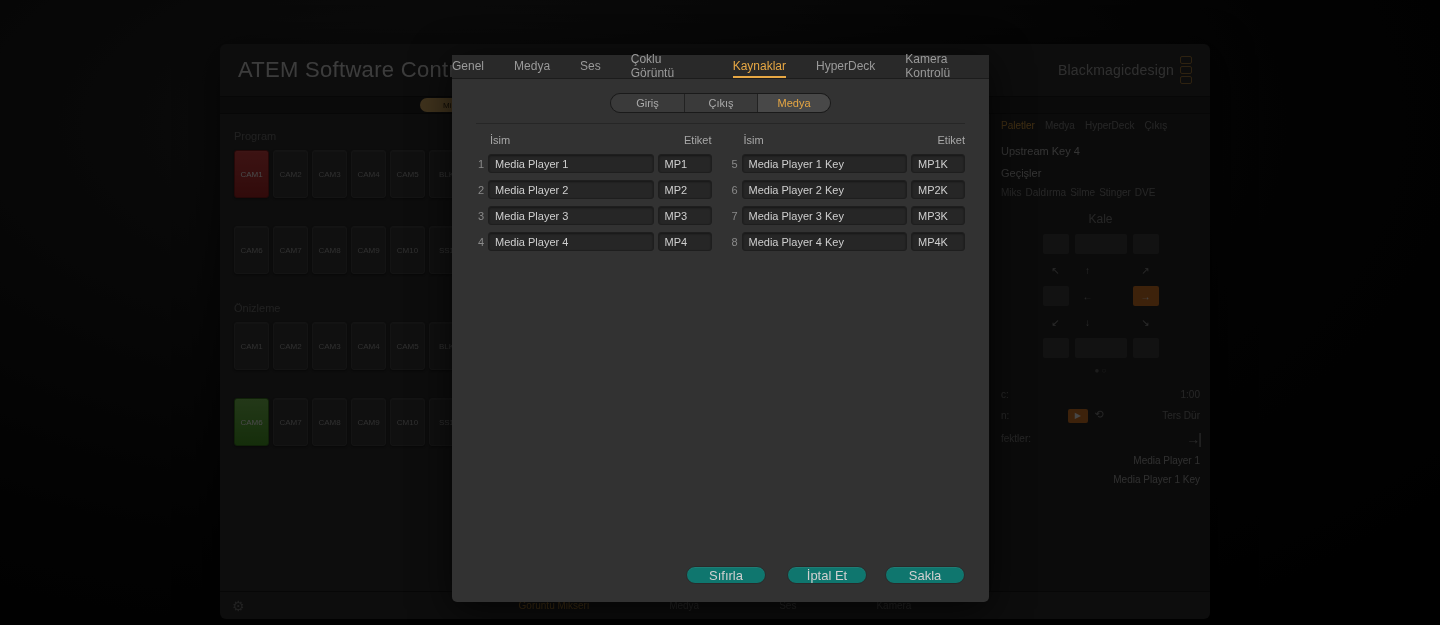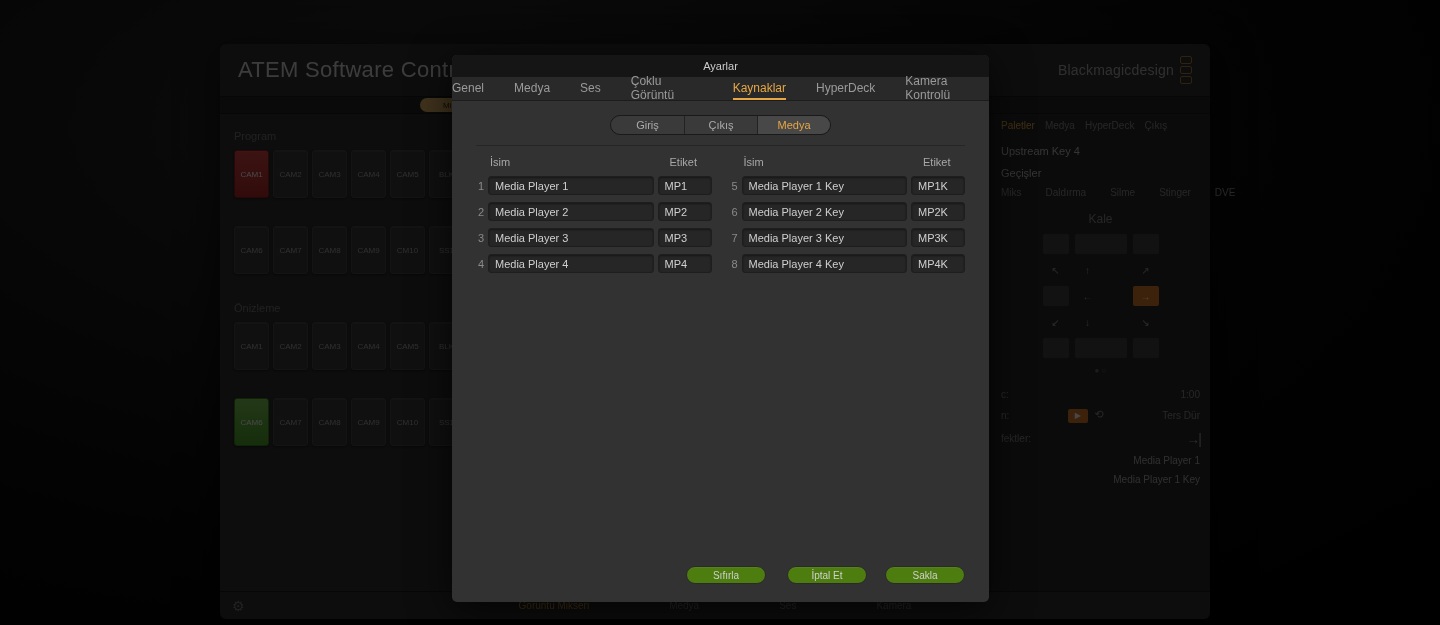--- a/index.html
+++ b/index.html
@@ -20,21 +20,21 @@
 .section-label{font-size:11px;color:#777;margin-bottom:8px;}
 .btn-row{display:flex;gap:4px;margin-bottom:28px;}
 .src-btn{width:35px;height:48px;background:#3a3a3a;border:1px solid #4a4a4a;border-radius:3px;font-size:8px;color:#aaa;display:flex;align-items:center;justify-content:center;box-shadow:inset 0 1px 0 rgba(255,255,255,.05),0 1px 2px rgba(0,0,0,.4);}
 .src-btn.red{background:linear-gradient(#d94545,#b02828);border-color:#8a1f1f;color:#fff;}
 .src-btn.green{background:linear-gradient(#7ec957,#4ca428);border-color:#3a7a1f;color:#fff;}
 
 .right-panel{width:220px;background:#2a2a2a;border-left:1px solid #1e1e1e;padding:6px 10px;font-size:11px;color:#999;}
 .rp-tabs{display:flex;gap:10px;font-size:10px;color:#888;margin-bottom:14px;}
 .rp-tabs .active{color:#e6a744;}
 .rp-section-title{font-size:11px;color:#bbb;margin:10px 0 8px;}
-.rp-subtabs{display:flex;gap:24px;font-size:10px;color:#888;margin-bottom:14px;}
+.rp-subtabs{display:flex;gap:4px;font-size:10px;color:#888;margin-bottom:14px;}
 .rp-subsection{font-size:12px;color:#888;text-align:center;margin-bottom:8px;}
 
 .trans-grid{display:grid;grid-template-columns:repeat(3,auto);gap:6px;justify-content:center;}
 .trans-cell{width:26px;height:20px;background:#414141;border-radius:2px;display:flex;align-items:center;justify-content:center;color:#888;font-size:10px;}
 .trans-cell.wide{width:52px;}
 .trans-cell.orange{background:#d97a2a;color:#fff;}
 .trans-cell.small-icon{background:transparent;color:#999;}
 .trans-pager{text-align:center;font-size:8px;color:#666;margin:8px 0 14px;}
 
 .rp-row{display:flex;justify-content:space-between;align-items:center;font-size:10px;color:#888;margin:8px 0;}
@@ -62,30 +62,30 @@
 .seg-item+.seg-item{border-left:1px solid #222;}
 .seg-item.active{background:#484848;color:#e6a744;}
 
 .divider{height:1px;background:#262626;margin:0 24px 10px;}
 
 .columns{display:flex;padding:0 24px;gap:18px;}
 .col{flex:1;}
 .col-headers{display:flex;font-size:11px;color:#a8a8a8;margin-bottom:8px;}
 .col-headers .h-num{width:10px;}
 .col-headers .h-name{flex:1;margin-left:4px;}
-.col-headers .h-tag{width:42px;text-align:left;}
+.col-headers .h-tag{width:42px;text-align:right;}
 
 .field-row{display:flex;align-items:center;gap:4px;margin-bottom:7px;}
 .row-num{width:8px;text-align:right;font-size:11px;color:#8a8a8a;}
 .field{height:19px;background:#262626;border:1px solid #1e1e1e;border-radius:3px;font-size:11px;color:#cfcfcf;padding:0 6px;display:flex;align-items:center;box-shadow:inset 0 1px 2px rgba(0,0,0,.4);}
 .field.name{flex:1;}
 .field.tag{width:54px;}
 
 .modal-footer{margin-top:auto;padding:14px 24px 18px;display:flex;justify-content:flex-end;gap:18px;}
-.modal-btn{width:80px;height:18px;border-radius:9px;background:#4d7c0f;border:1px solid #2a2a2a;font-size:10px;color:#d0d0d0;display:flex;align-items:center;justify-content:center;cursor:pointer;box-shadow:inset 0 1px 0 rgba(255,255,255,.06);}
+.modal-btn{width:80px;height:18px;border-radius:9px;background:#0f766e;border:1px solid #2a2a2a;font-size:13px;color:#d0d0d0;display:flex;align-items:center;justify-content:center;cursor:pointer;box-shadow:inset 0 1px 0 rgba(255,255,255,.06);}
 .modal-footer .modal-btn:first-child{margin-right:auto;margin-left:210px;}
 
 @media (max-width:0){} 
 </style>
 </head>
 <body>
 
 <div class="app-window">
   <div class="app-header">
     <div class="app-title">ATEM Software Control</div>
@@ -212,21 +212,20 @@
       <span>Medya</span>
       <span>Ses</span>
       <span>Kamera</span>
     </div>
   </div>
 </div>
 
 <div class="modal-overlay"></div>
 
 <div class="modal">
-  <div class="modal-titlebar">Ayarlar</div>
 
   <div class="modal-tabs">
     <div class="modal-tab">Genel</div>
     <div class="modal-tab">Medya</div>
     <div class="modal-tab">Ses</div>
     <div class="modal-tab">Çoklu Görüntü</div>
     <div class="modal-tab active">Kaynaklar</div>
     <div class="modal-tab">HyperDeck</div>
     <div class="modal-tab">Kamera Kontrolü</div>
   </div>

